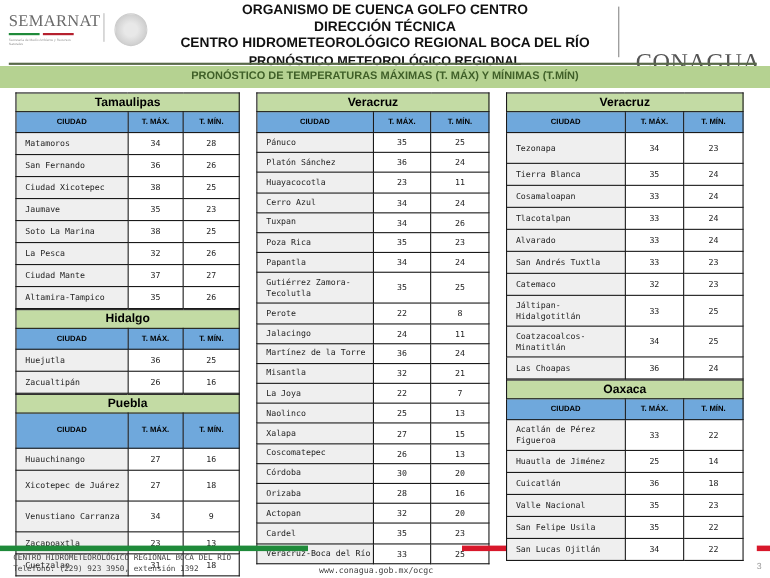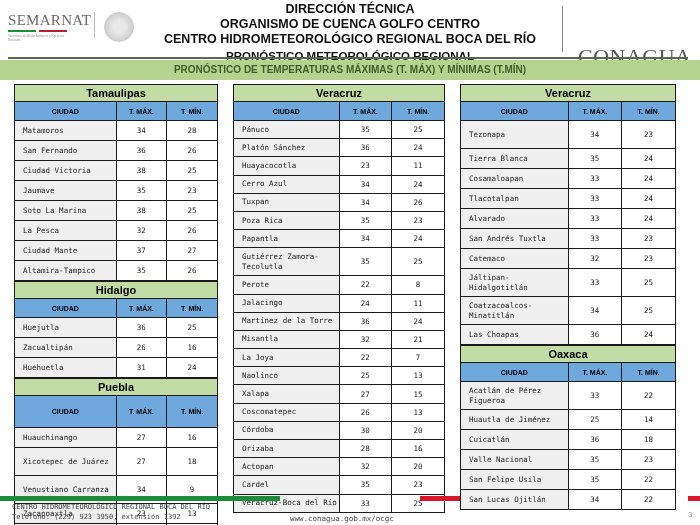--- a/index.html
+++ b/index.html
@@ -50,22 +50,22 @@
     <div class="name">SEMARNAT</div>
     <div class="bars">
       <span style="background:#1f8a3a"></span>
       <span style="background:#b5202e"></span>
     </div>
     <div class="sub">Secretaría de Medio Ambiente y Recursos Naturales</div>
   </div>
   <div class="divider-v1"></div>
   <div class="seal"></div>
   <div class="titles">
+    <div>ORGANISMO DE CUENCA GOLFO CENTRO</div>
     <div>DIRECCIÓN TÉCNICA</div>
-    <div>ORGANISMO DE CUENCA GOLFO CENTRO</div>
     <div>CENTRO HIDROMETEOROLÓGICO REGIONAL BOCA DEL RÍO</div>
     <div class="t4">PRONÓSTICO METEOROLÓGICO REGIONAL</div>
   </div>
   <div class="divider-v2"></div>
   <div class="conagua">
     <div class="name">CONAGUA</div>
     <div class="bars">
       <span style="background:#1f8a3a"></span>
       <span style="background:#b5202e"></span>
     </div>
@@ -95,21 +95,21 @@
           <td class="city">Matamoros</td>
           <td class="num">34</td>
           <td class="num">28</td>
         </tr>
         <tr class="row">
           <td class="city">San Fernando</td>
           <td class="num">36</td>
           <td class="num">26</td>
         </tr>
         <tr class="row">
-          <td class="city">Ciudad Victoria</td>
+          <td class="city">Ciudad Xicotepec</td>
           <td class="num">38</td>
           <td class="num">25</td>
         </tr>
         <tr class="row">
           <td class="city">Jaumave</td>
           <td class="num">35</td>
           <td class="num">23</td>
         </tr>
         <tr class="row">
           <td class="city">Soto La Marina</td>
@@ -150,25 +150,20 @@
         </tr>
         <tr class="row">
           <td class="city">Huejutla</td>
           <td class="num">36</td>
           <td class="num">25</td>
         </tr>
         <tr class="row">
           <td class="city">Zacualtipán</td>
           <td class="num">26</td>
           <td class="num">16</td>
-        </tr>
-        <tr class="row">
-          <td class="city">Huehuetla</td>
-          <td class="num">31</td>
-          <td class="num">24</td>
         </tr>
       </tbody>
     </table>
   <table>
       <colgroup>
         <col style="width: 50%;">
         <col style="width: 25%;">
         <col style="width: 25%;">
       </colgroup>
       <tbody>

